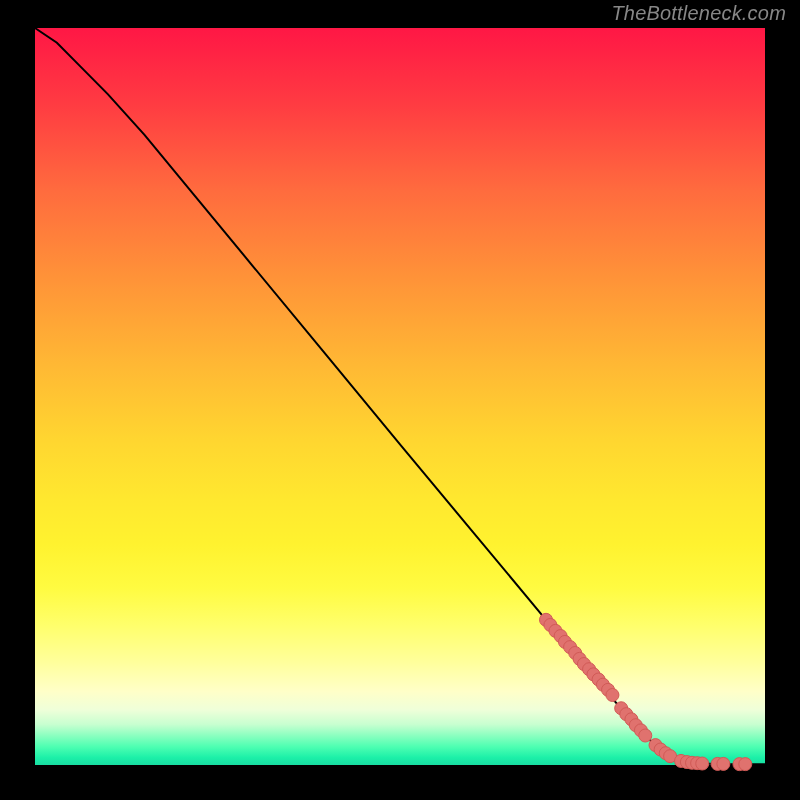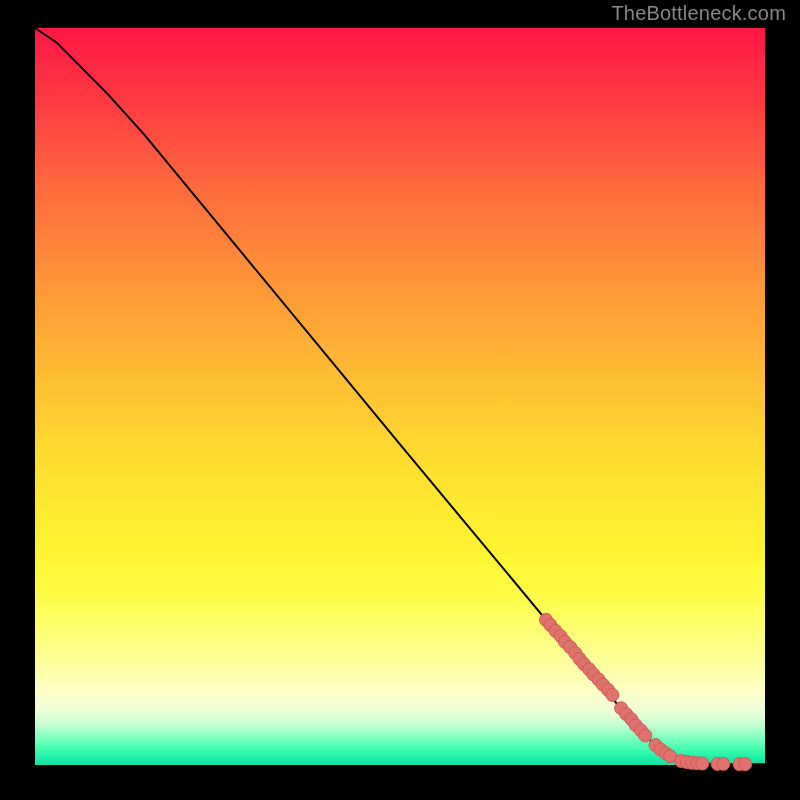--- a/index.html
+++ b/index.html
@@ -10,20 +10,21 @@
     background: #000;
     overflow: hidden;
     font-family: Arial, Helvetica, sans-serif;
   }
   .frame {
     position: absolute;
     left: 0; top: 0;
     width: 800px;
     height: 800px;
     background: #000;
+    font-style: italic;
   }
   .watermark {
     position: absolute;
     top: 2px;
     right: 14px;
     color: #878787;
     font-size: 20px;
     font-weight: 500;
     letter-spacing: 0.2px;
     user-select: none;

